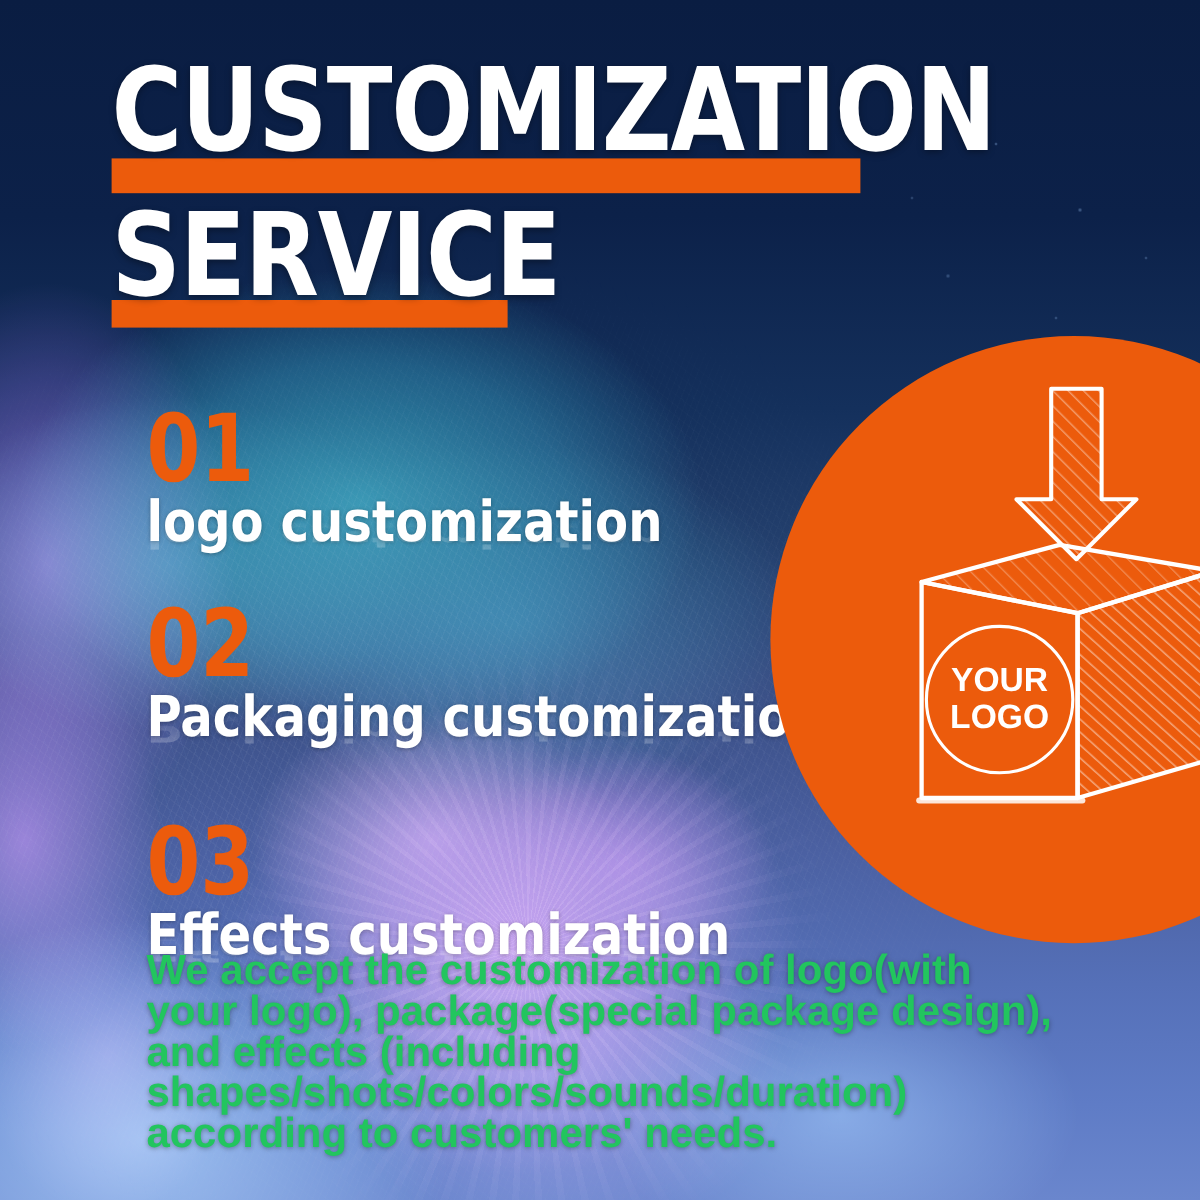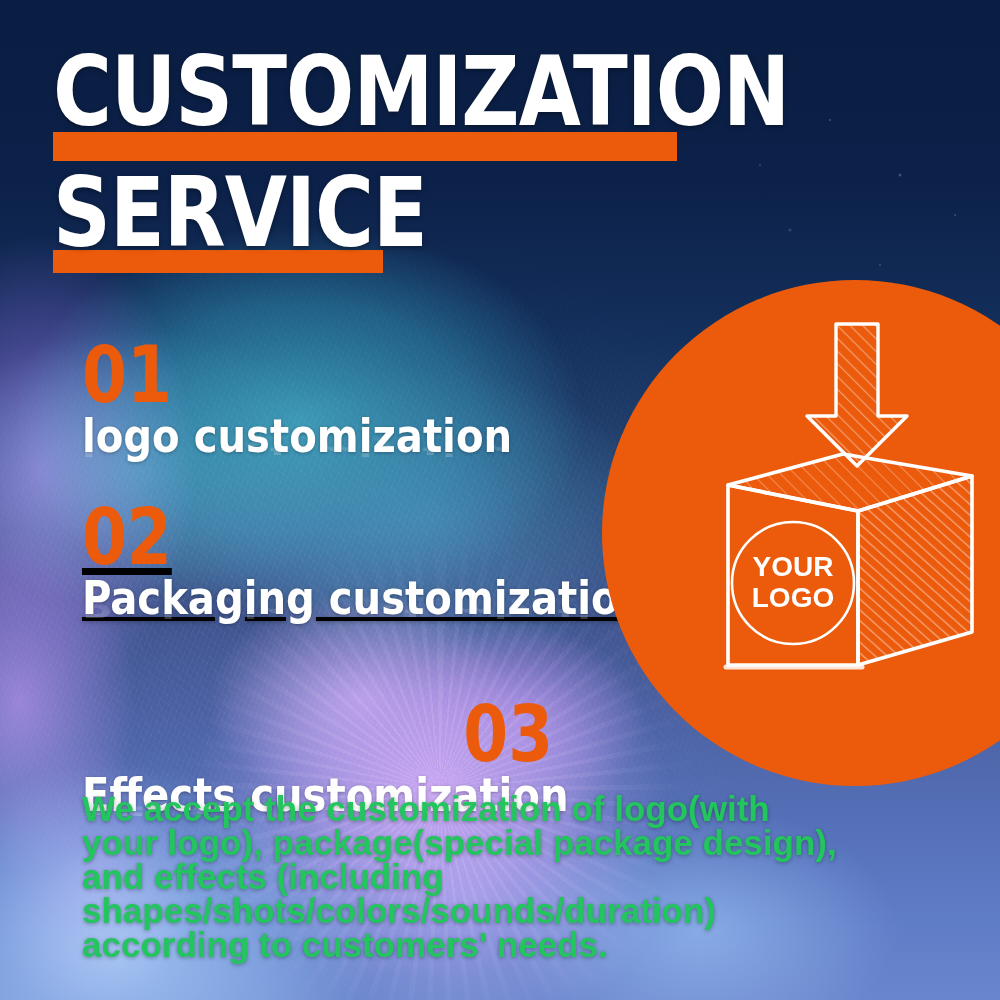--- a/index.html
+++ b/index.html
@@ -93,21 +93,21 @@
     background-image:
       radial-gradient(circle 1.5px at 830px 120px, rgba(150,190,240,.5) 0%, transparent 100%),
       radial-gradient(circle 2px at 900px 175px, rgba(150,190,240,.45) 0%, transparent 100%),
       radial-gradient(circle 1.5px at 955px 215px, rgba(150,190,240,.4) 0%, transparent 100%),
       radial-gradient(circle 2px at 790px 230px, rgba(150,190,240,.35) 0%, transparent 100%),
       radial-gradient(circle 1.5px at 880px 265px, rgba(150,190,240,.4) 0%, transparent 100%),
       radial-gradient(circle 1.5px at 760px 165px, rgba(150,190,240,.35) 0%, transparent 100%);
   }
 
   
-  .content { position:absolute; inset:0; }
+  .content { position:absolute; inset:0;margin-left:40px; }
 
   
   .title-block { position:absolute; left:53px; top:46px; }
   .title-line {
     font-family:"Liberation Sans Narrow","DejaVu Sans Condensed","Liberation Sans", sans-serif;
     font-weight:bold;
     color:#ffffff;
     font-size:96px;
     line-height:92px;
     letter-spacing:-1px;
@@ -152,22 +152,22 @@
     color:rgba(255,255,255,.30);
     white-space:nowrap;
     transform:scaleX(.95) scaleY(-.62);
     transform-origin:left top;
     -webkit-mask-image:linear-gradient(to top, rgba(0,0,0,0) 12%, rgba(0,0,0,.85) 100%);
     mask-image:linear-gradient(to top, rgba(0,0,0,0) 12%, rgba(0,0,0,.85) 100%);
     pointer-events:none;
   }
 
   #item-1 { top:338px; }
-  #item-2 { top:500px;text-decoration:underline; }
-  #item-3 { top:697px;text-align:right; }
+  #item-2 { top:500px; }
+  #item-3 { top:682px; }
 
   
   .body-copy {
     position:absolute;
     left:82px;
     top:792px;
     width:770px;
     font-family:"Liberation Sans", sans-serif;
     font-weight:bold;
     font-size:35px;

